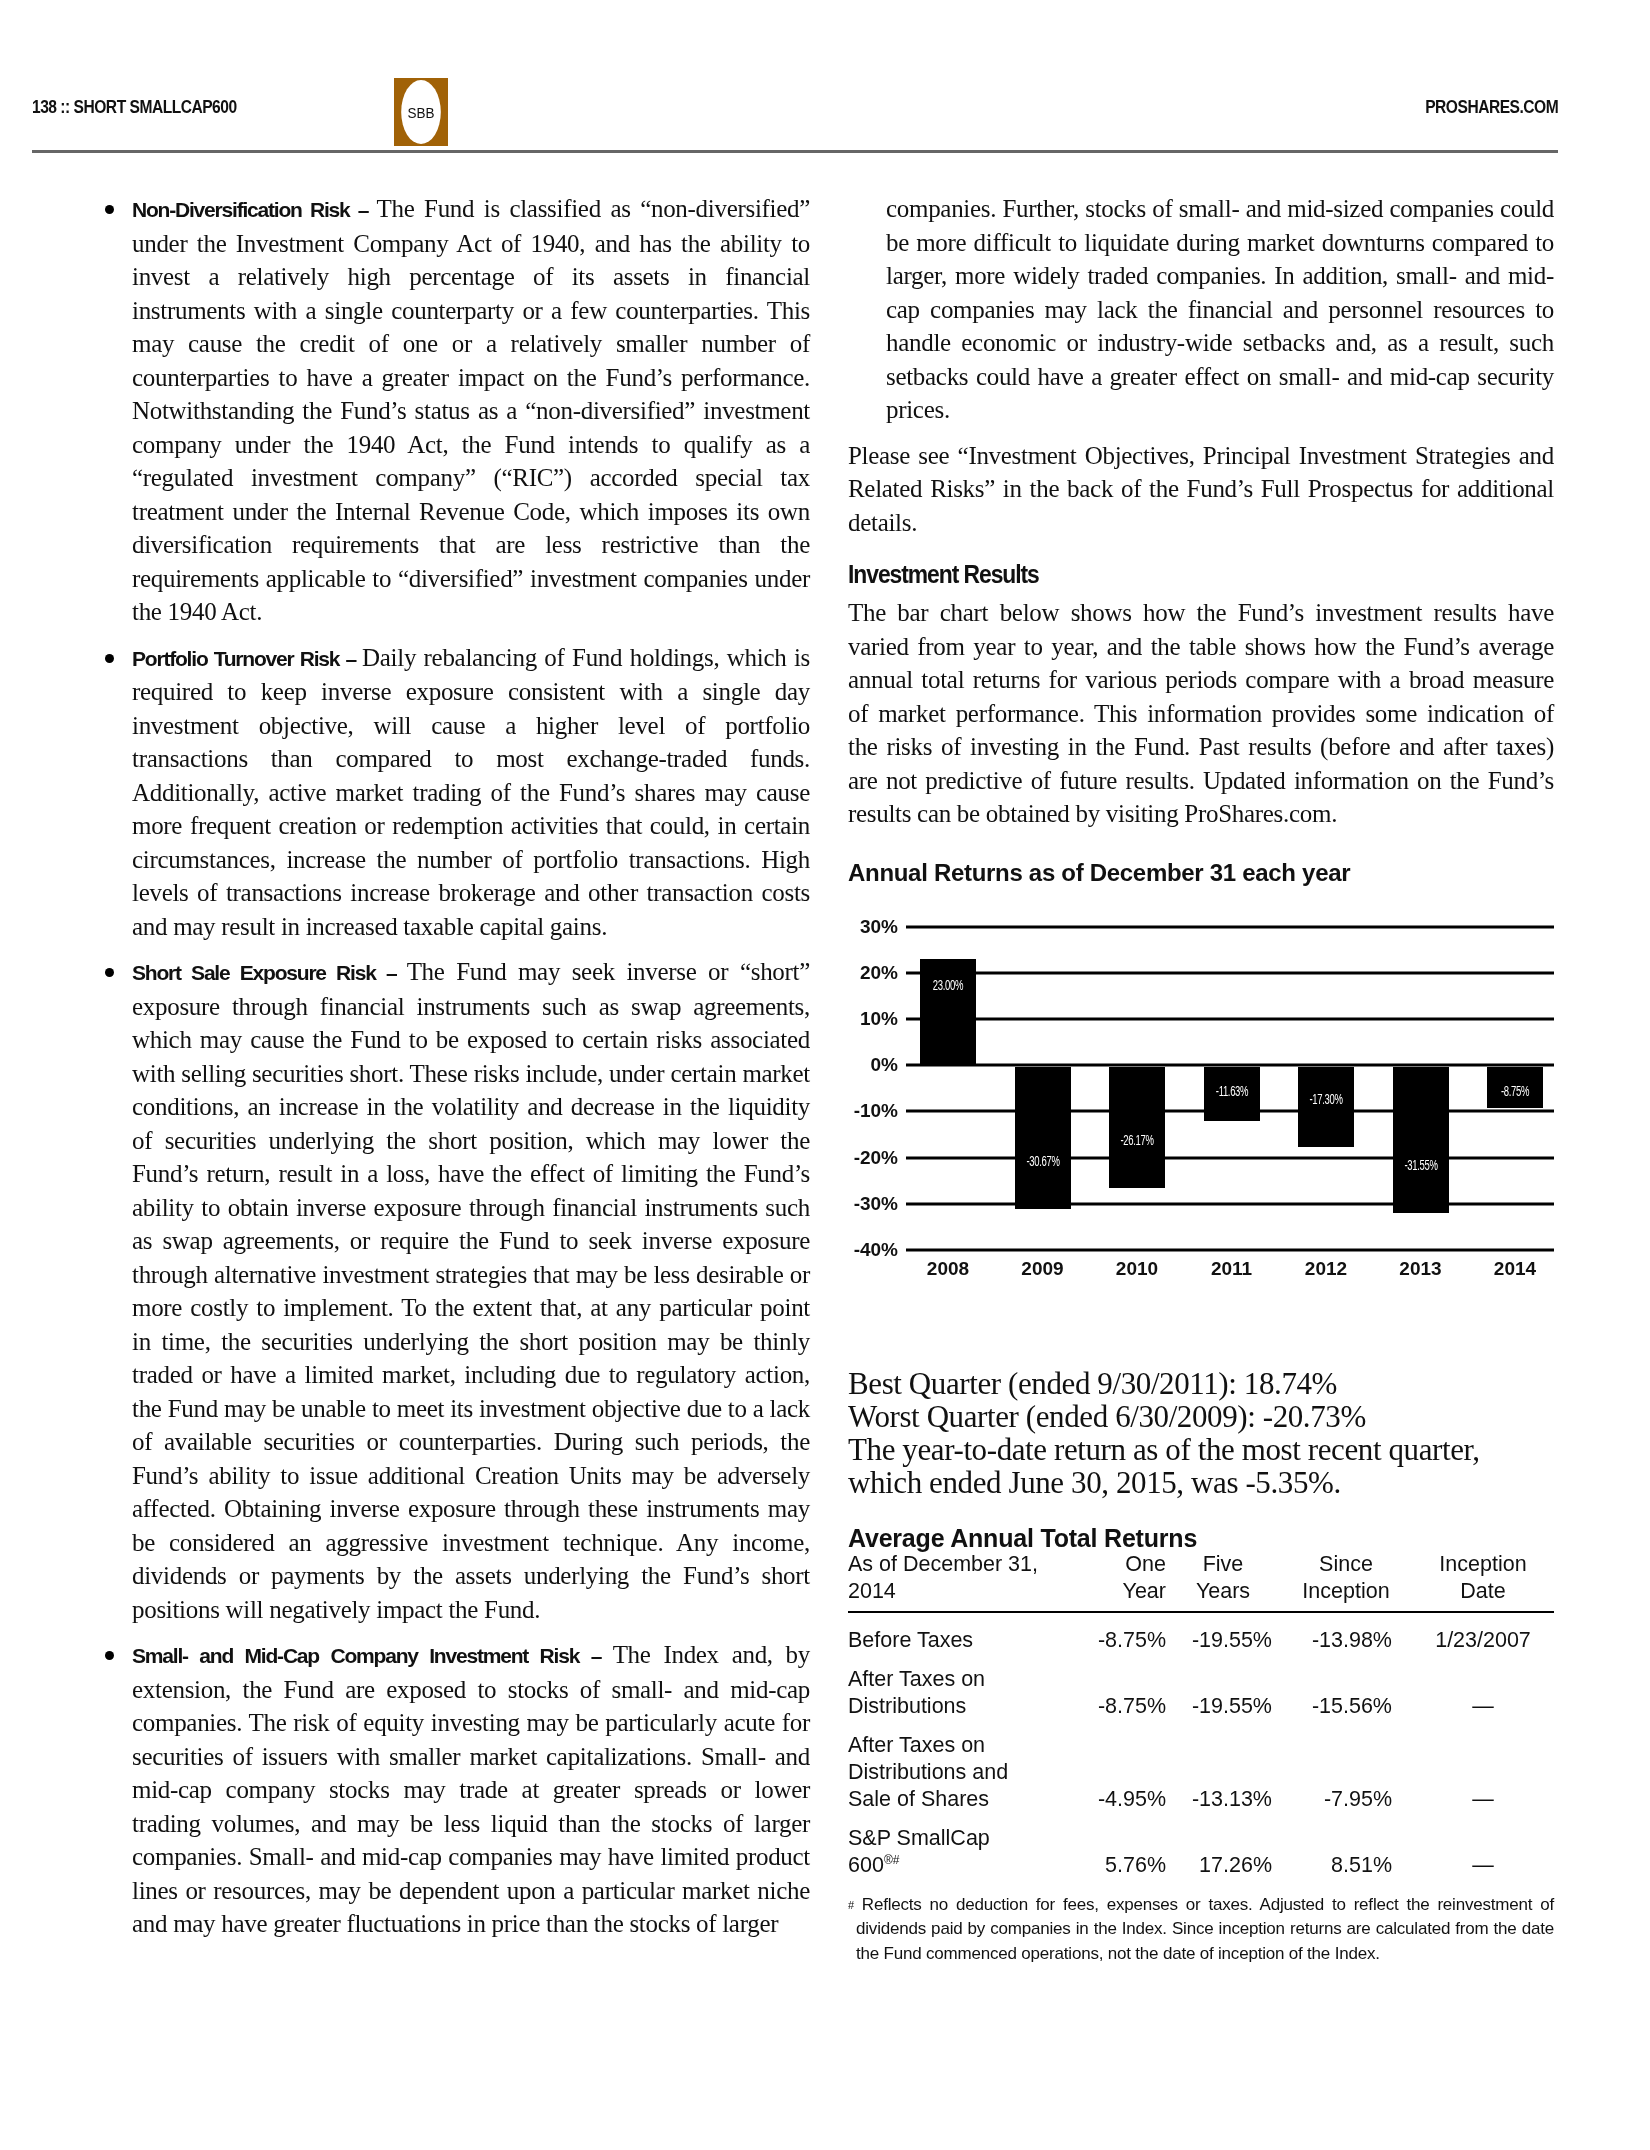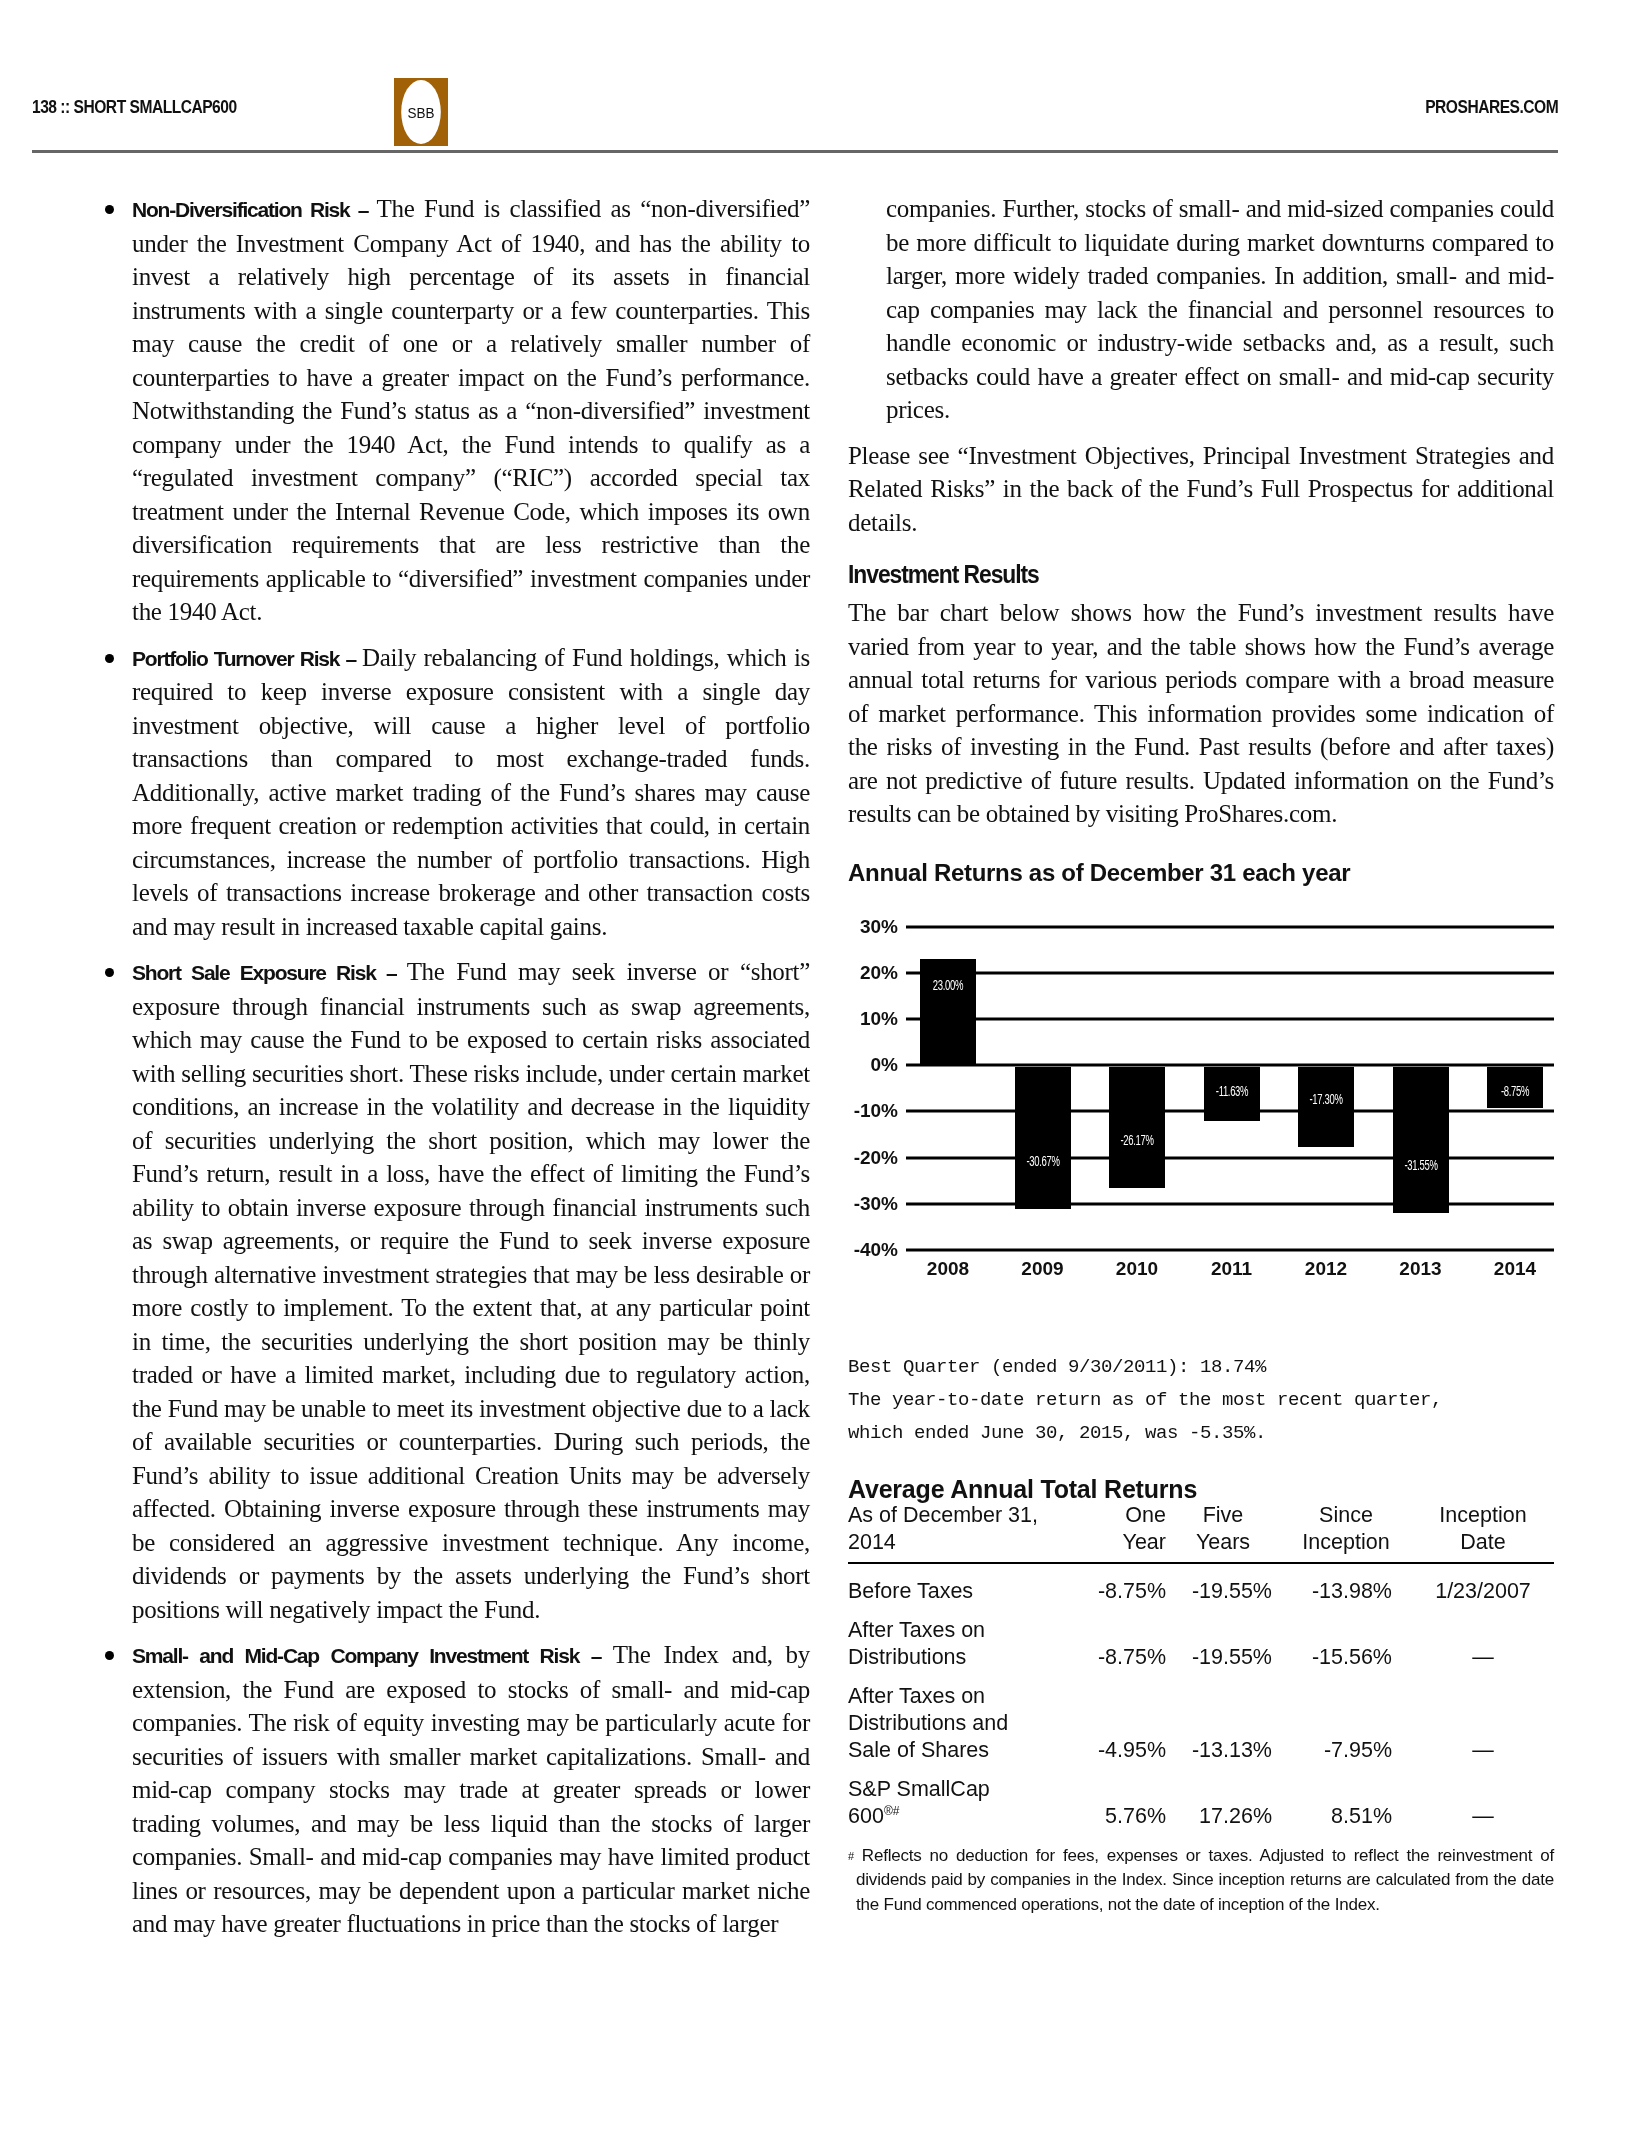--- a/index.html
+++ b/index.html
@@ -28,21 +28,21 @@
 
   .chart-title { font-family: "Liberation Sans", sans-serif; font-weight: bold; font-size: 24px; margin-top: 28px; margin-bottom: 24px; letter-spacing: -0.3px; }
 
   .chart { position: relative; width: 706px; height: 400px; }
   .chart .ytick { position: absolute; left: 0; width: 50px; font-family: "Liberation Sans", sans-serif; font-weight: bold; font-size: 19px; text-align: right; transform: translateY(-50%); }
   .chart .gridline { position: absolute; left: 58px; right: 0; height: 3px; background: #000; transform: translateY(-50%); }
   .chart .bar { position: absolute; background: #000; width: 56px; }
   .chart .bar-label { position: absolute; left: 0; right: 0; color: #fff; font-family: "Liberation Sans", sans-serif; font-size: 14px; text-align: center; transform: scaleX(0.68); letter-spacing: -0.5px; }
   .chart .xtick { position: absolute; font-family: "Liberation Sans", sans-serif; font-weight: bold; font-size: 19px; width: 70px; text-align: center; }
 
-  .quarters { margin-top: 40px; font-size: 19px; line-height: 33px; letter-spacing: -0.4px; font-family: Liberation Mono, monospace; }
+  .quarters { margin-top: 56px; font-size: 31px; line-height: 33px; letter-spacing: -0.4px; }
 
   .aatr-title { font-family: "Liberation Sans", sans-serif; font-weight: bold; font-size: 25px; margin-top: 26px; line-height: 26px; letter-spacing: -0.2px; }
   table.aatr { width: 706px; border-collapse: collapse; font-family: "Liberation Sans", sans-serif; font-size: 21.5px; }
   table.aatr th { font-weight: normal; line-height: 27px; vertical-align: bottom; padding-bottom: 6px; border-bottom: 2px solid #000; }
   table.aatr td { line-height: 27px; vertical-align: bottom; padding-top: 12px; }
   table.aatr th.c0, table.aatr td.c0 { text-align: left; width: 236px; }
   table.aatr th.c1, table.aatr td.c1 { text-align: right; width: 82px; }
   table.aatr th.c2, table.aatr td.c2 { text-align: center; width: 114px; }
   table.aatr th.c3, table.aatr td.c3 { text-align: center; width: 132px; }
   table.aatr th.c4, table.aatr td.c4 { text-align: center; width: 142px; }
@@ -125,20 +125,21 @@
       </div>
       <div class="xtick" style="left: 537.5px; top: 347.4px;">2013</div>
       <div class="bar" style="left: 639px; top: 156.6px; height: 40.425px;">
         <div class="bar-label" style="top: 16px;">-8.75%</div>
       </div>
       <div class="xtick" style="left: 632px; top: 347.4px;">2014</div>
     </div>
 
   <div class="quarters">
     <div>Best Quarter (ended 9/30/2011): 18.74%</div>
+    <div>Worst Quarter (ended 6/30/2009): -20.73%</div>
     <div>The year-to-date return as of the most recent quarter,</div>
     <div>which ended June 30, 2015, was -5.35%.</div>
   </div>
 
   <div class="aatr-title">Average Annual Total Returns</div>
   <table class="aatr">
     <thead>
       <tr>
         <th class="c0"><span>As of December 31,</span><br><span>2014</span></th>
         <th class="c1"><span>One</span><br><span>Year</span></th>

